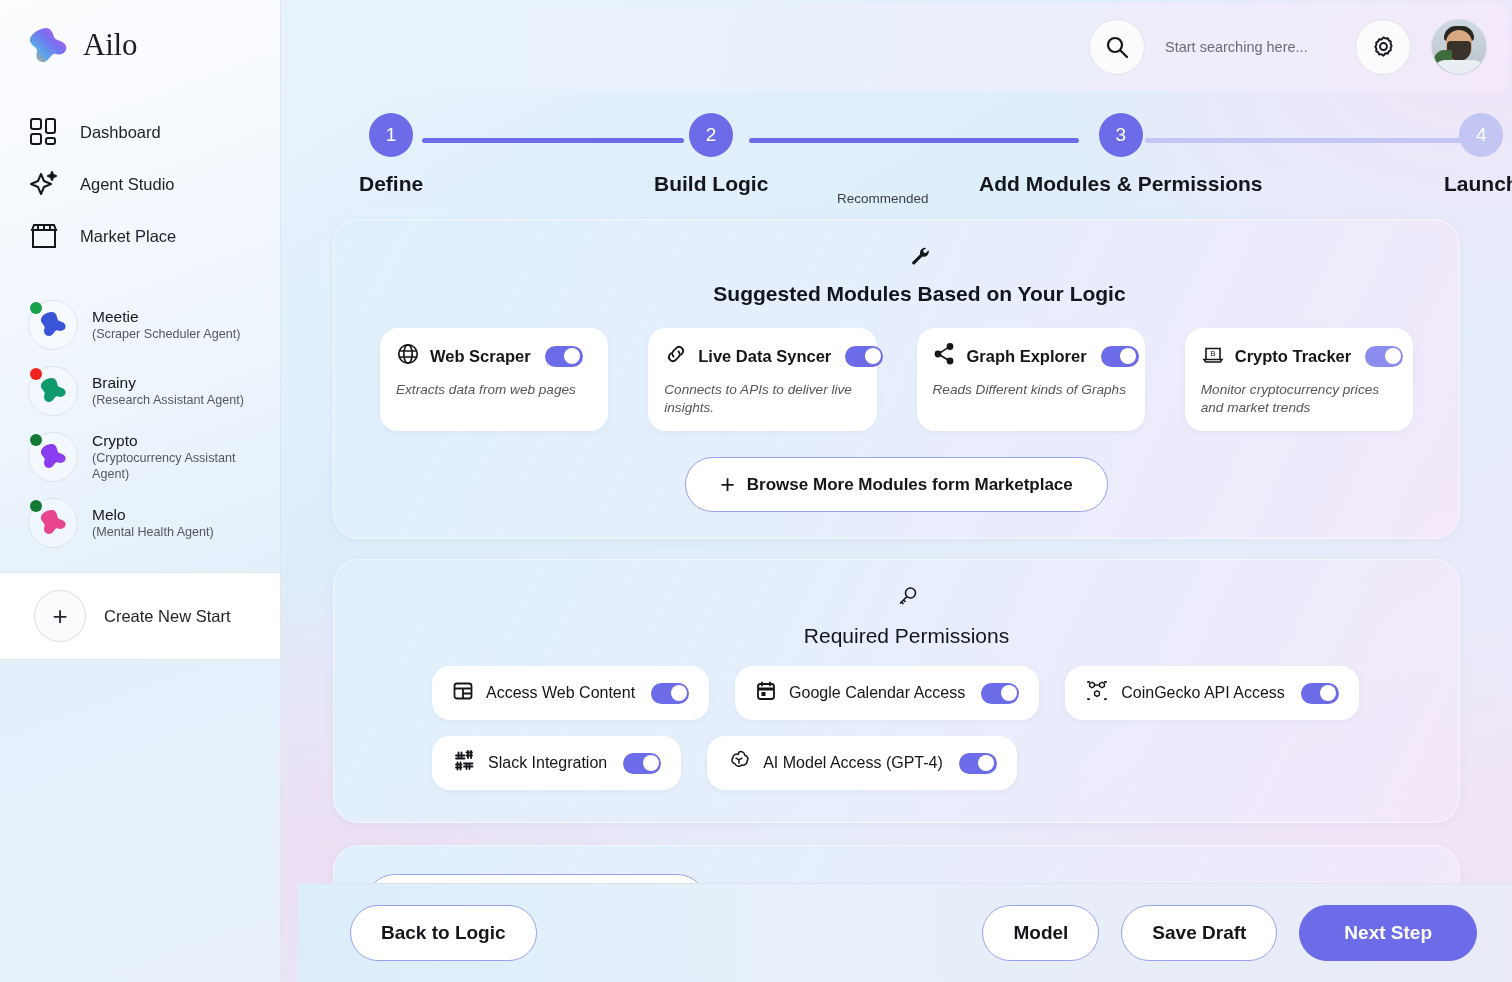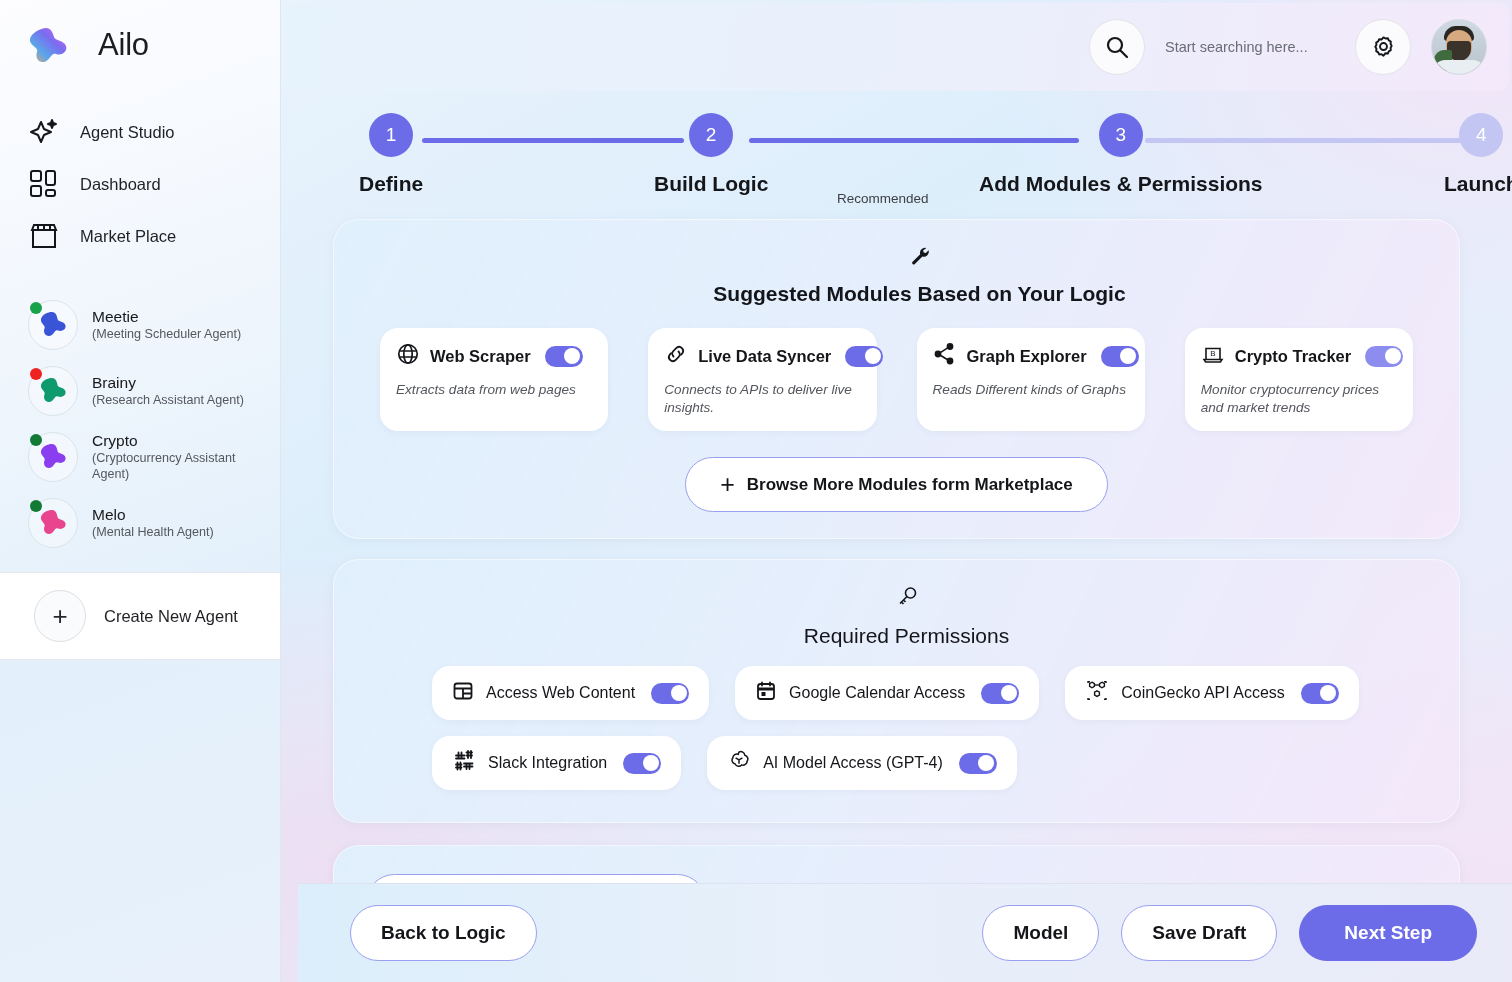--- a/index.html
+++ b/index.html
@@ -17,21 +17,21 @@
 
   
   .sidebar {
     position: relative;
     width: 281px; height: 982px;
     background: linear-gradient(160deg, #fdfdff 0%, #f2f7fd 30%, #e3f0fb 62%, #e8f1fb 100%);
     border-right: 1px solid #dfe6ef;
     flex: 0 0 281px;
     z-index: 5;
   }
-  .brand { display: flex; align-items: center; gap: 28px; padding: 26px 0 0 24px; }
+  .brand { display: flex; align-items: center; gap: 13px; padding: 26px 0 0 24px; font-family: Liberation Serif, serif; }
   .brand-logo {
     width: 46px; height: 38px; position: relative;
   }
   .brand-name { font-size: 31px; color: #1d1d21; letter-spacing: -0.2px; }
 
   .nav { margin-top: 42px; }
   .nav-item {
     display: flex; align-items: center; gap: 19px;
     padding: 9px 0 9px 27px;
     cursor: pointer;
@@ -262,37 +262,37 @@
           </defs>
           <path d="M22 2c5 0 7 5 8 9 1 4 10 3 12 9 2 6-5 10-10 8-5-2-6 7-12 8-6 1-9-5-7-10 2-5-8-6-7-13 1-6 11-11 16-11z" fill="url(#lg)"></path>
         </svg>
       </span>
       <span class="brand-name">Ailo</span>
     </div>
 
     <nav class="nav">
       <div class="nav-item">
         <span class="nav-ico">
-          <svg width="30" height="30" viewBox="0 0 30 30" fill="none" stroke="#15161a" stroke-width="2" stroke-linejoin="round">
-            <path d="M12 5 L15 12 L22 15 L15 18 L12 25 L9 18 L2 15 L9 12 Z"></path>
-            <path d="M23 3 L24.2 6 L27 7 L24.2 8 L23 11 L21.8 8 L19 7 L21.8 6 Z" fill="#15161a"></path>
-          </svg>
-        </span>
-        <span class="nav-label">Agent Studio</span>
-      </div>
-      <div class="nav-item">
-        <span class="nav-ico">
           <svg width="30" height="30" viewBox="0 0 30 30" fill="none" stroke="#15161a" stroke-width="2">
             <rect x="2" y="2" width="10" height="10" rx="2"></rect>
             <rect x="17" y="2" width="9" height="14" rx="2"></rect>
             <rect x="2" y="17" width="10" height="10" rx="2"></rect>
             <rect x="17" y="21" width="9" height="6" rx="2"></rect>
           </svg>
         </span>
         <span class="nav-label">Dashboard</span>
+      </div>
+      <div class="nav-item">
+        <span class="nav-ico">
+          <svg width="30" height="30" viewBox="0 0 30 30" fill="none" stroke="#15161a" stroke-width="2" stroke-linejoin="round">
+            <path d="M12 5 L15 12 L22 15 L15 18 L12 25 L9 18 L2 15 L9 12 Z"></path>
+            <path d="M23 3 L24.2 6 L27 7 L24.2 8 L23 11 L21.8 8 L19 7 L21.8 6 Z" fill="#15161a"></path>
+          </svg>
+        </span>
+        <span class="nav-label">Agent Studio</span>
       </div>
       <div class="nav-item">
         <span class="nav-ico">
           <svg width="30" height="30" viewBox="0 0 30 30" fill="none" stroke="#15161a" stroke-width="2">
             <path d="M3 9 L5 4 H25 L27 9 Z"></path>
             <path d="M4 9 V26 H26 V9"></path>
             <path d="M9 4 V9 M15 4 V9 M21 4 V9"></path>
           </svg>
         </span>
         <span class="nav-label">Market Place</span>
@@ -303,21 +303,21 @@
 
       <div class="agent-item">
         <span class="agent-av">
           <span class="dot" style="background:#16a34a"></span>
           <svg class="agent-blob" viewBox="0 0 30 30">
             <path d="M14 2c4 0 5 4 5.5 7 .5 3 7 2 8 6.5.8 4-4 6.5-7.5 5-3.5-1.5-4 5-8.5 5.5C7 26.5 5 22 6.5 18.5 8 15 2 13.5 3 9 4 4.5 10 2 14 2z" fill="#3a54d8"></path>
           </svg>
         </span>
         <span class="agent-text">
           <span class="agent-name">Meetie</span>
-          <span class="agent-role">(Meeting Scheduler Agent)</span>
+          <span class="agent-role">(Scraper Scheduler Agent)</span>
         </span>
       </div>
 
       <div class="agent-item">
         <span class="agent-av">
           <span class="dot" style="background:#ef2222"></span>
           <svg class="agent-blob" viewBox="0 0 30 30">
             <path d="M14 2c4 0 5 4 5.5 7 .5 3 7 2 8 6.5.8 4-4 6.5-7.5 5-3.5-1.5-4 5-8.5 5.5C7 26.5 5 22 6.5 18.5 8 15 2 13.5 3 9 4 4.5 10 2 14 2z" fill="#0f9a6e"></path>
           </svg>
         </span>
@@ -349,21 +349,21 @@
         </span>
         <span class="agent-text">
           <span class="agent-name">Melo</span>
           <span class="agent-role">(Mental Health Agent)</span>
         </span>
       </div>
     </div>
 
     <div class="create-agent">
       <span class="plus-circle">+</span>
-      <span class="create-agent-label">Create New Agent</span>
+      <span class="create-agent-label">Create New Start</span>
     </div>
   </aside>
 
   <main class="main">
 
     <header class="topbar">
       <div class="search-wrap">
         <span class="icon-circle">
           <svg width="26" height="26" viewBox="0 0 26 26" fill="none" stroke="#15161a" stroke-width="2.2" stroke-linecap="round">
             <circle cx="11" cy="11" r="7"></circle>

